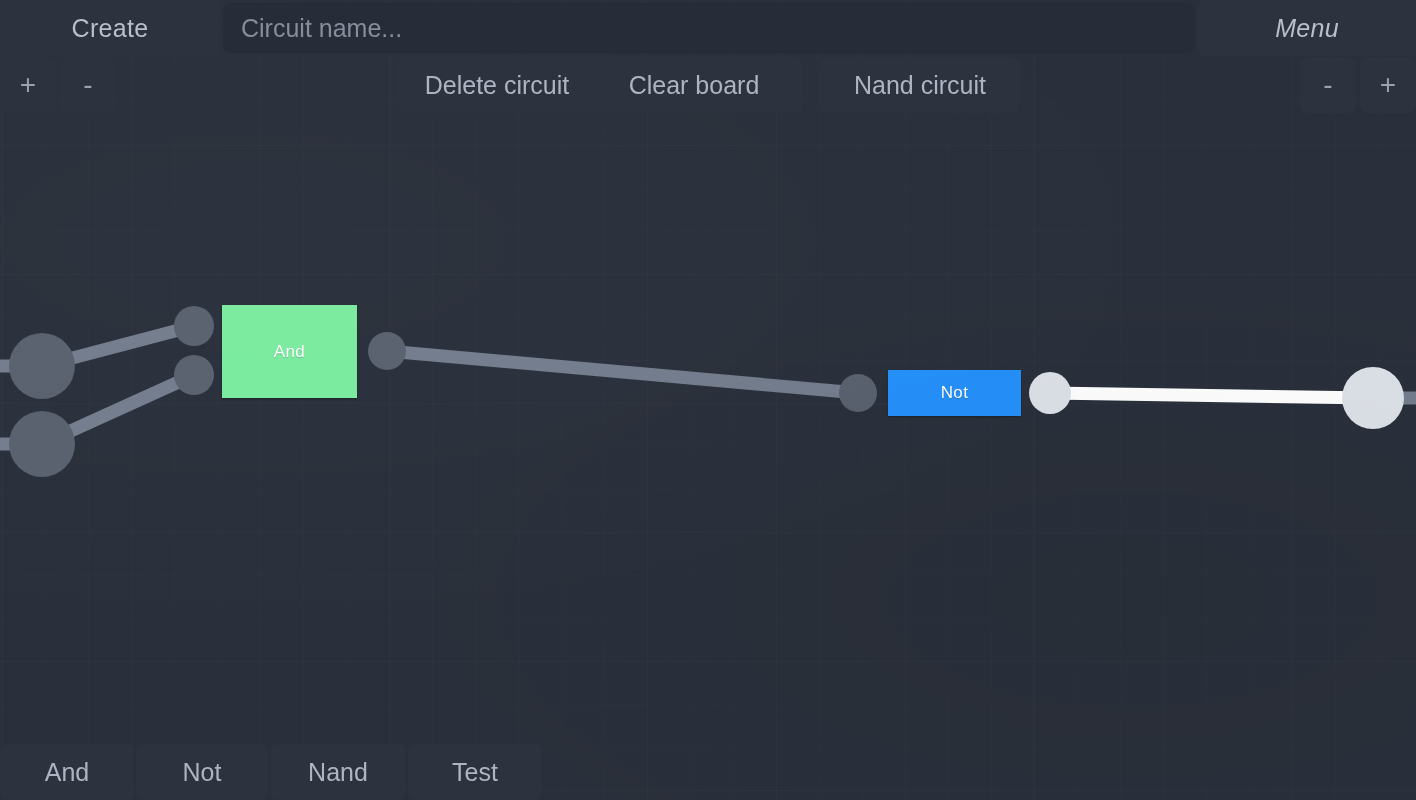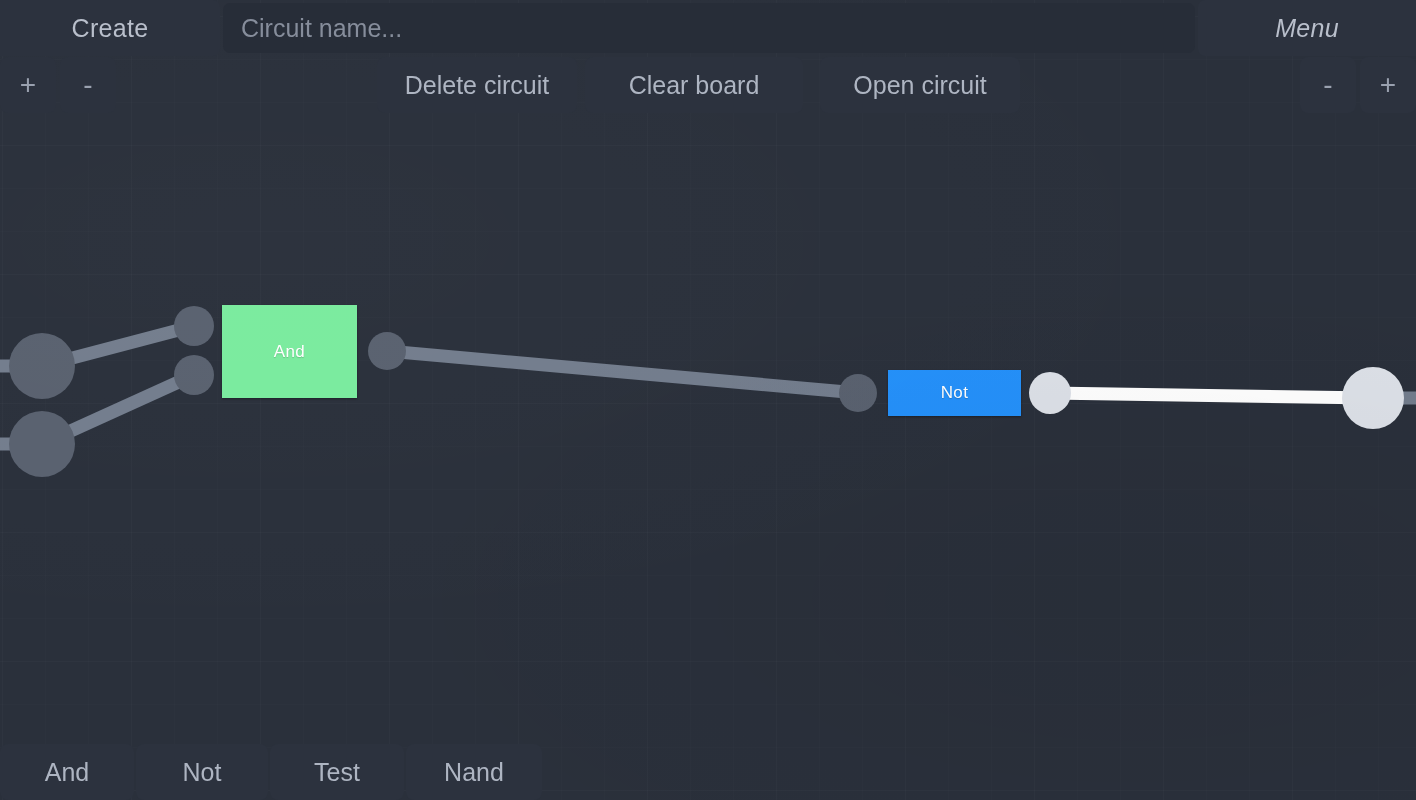--- a/index.html
+++ b/index.html
@@ -192,28 +192,28 @@
   <div id="topbar">
     <div class="tb-btn" id="create-btn">Create</div>
     <input id="circuit-name-input" type="text" placeholder="Circuit name..." style="">
     <div class="tb-btn" id="menu-btn">Menu</div>
   </div>
 
   <div id="toolrow">
     <div class="sq-btn" style="left:0px;">+</div>
     <div class="sq-btn" style="left:60px;">-</div>
 
-    <div class="tool-btn" style="left:377px; width:200px;">Delete circuit</div>
+    <div class="tool-btn" style="left:397px; width:200px;">Delete circuit</div>
     <div class="tool-btn" style="left:585px; width:218px;">Clear board</div>
-    <div class="tool-btn" style="left:820px; width:200px;">Open circuit</div>
+    <div class="tool-btn" style="left:820px; width:200px;">Nand circuit</div>
 
     <div class="sq-btn" style="left:1300px;">-</div>
     <div class="sq-btn" style="left:1360px;">+</div>
   </div>
 
   <div id="bottombar">
       <div class="gate-btn" style="width: 134px;">And</div>
       <div class="gate-btn" style="width: 132px;">Not</div>
+      <div class="gate-btn" style="width: 136px;">Nand</div>
       <div class="gate-btn" style="width: 134px;">Test</div>
-      <div class="gate-btn" style="width: 136px;">Nand</div>
     </div>
 
 </div>
 
 </body></html>

